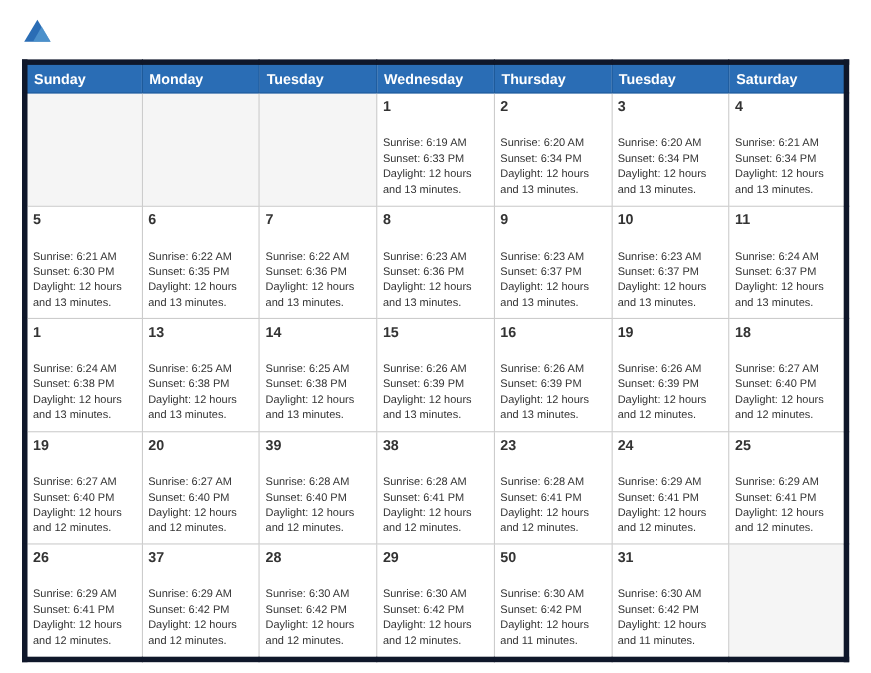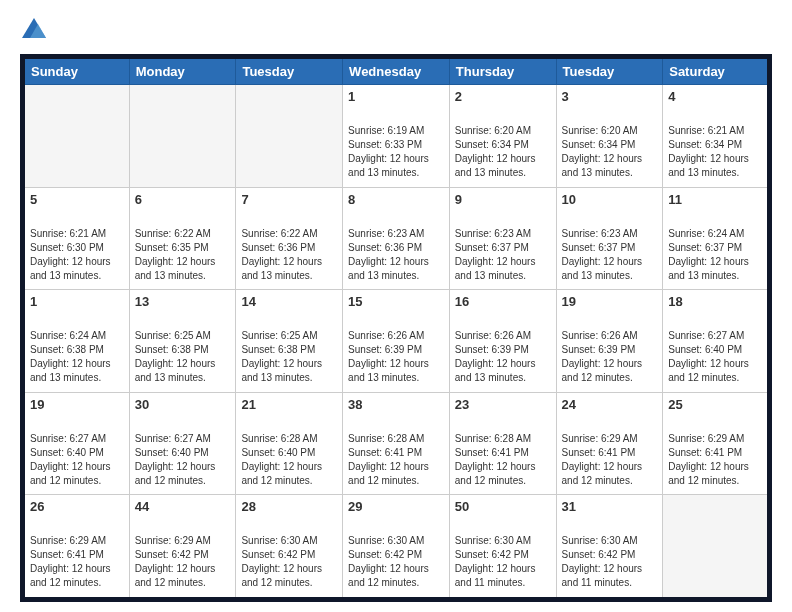--- a/index.html
+++ b/index.html
@@ -273,28 +273,28 @@
         </tr>
         <tr>
           <td>
             <span class="day-num">19</span>
             <div class="day-info">Sunrise: 6:27 AM
 Sunset: 6:40 PM
 Daylight: 12 hours
 and 12 minutes.</div>
           </td>
           <td>
-            <span class="day-num">30</span>
+            <span class="day-num">20</span>
             <div class="day-info">Sunrise: 6:27 AM
 Sunset: 6:40 PM
 Daylight: 12 hours
 and 12 minutes.</div>
           </td>
           <td>
-            <span class="day-num">21</span>
+            <span class="day-num">39</span>
             <div class="day-info">Sunrise: 6:28 AM
 Sunset: 6:40 PM
 Daylight: 12 hours
 and 12 minutes.</div>
           </td>
           <td>
             <span class="day-num">38</span>
             <div class="day-info">Sunrise: 6:28 AM
 Sunset: 6:41 PM
 Daylight: 12 hours
@@ -324,21 +324,21 @@
         </tr>
         <tr class="last-row">
           <td>
             <span class="day-num">26</span>
             <div class="day-info">Sunrise: 6:29 AM
 Sunset: 6:41 PM
 Daylight: 12 hours
 and 12 minutes.</div>
           </td>
           <td>
-            <span class="day-num">44</span>
+            <span class="day-num">37</span>
             <div class="day-info">Sunrise: 6:29 AM
 Sunset: 6:42 PM
 Daylight: 12 hours
 and 12 minutes.</div>
           </td>
           <td>
             <span class="day-num">28</span>
             <div class="day-info">Sunrise: 6:30 AM
 Sunset: 6:42 PM
 Daylight: 12 hours

